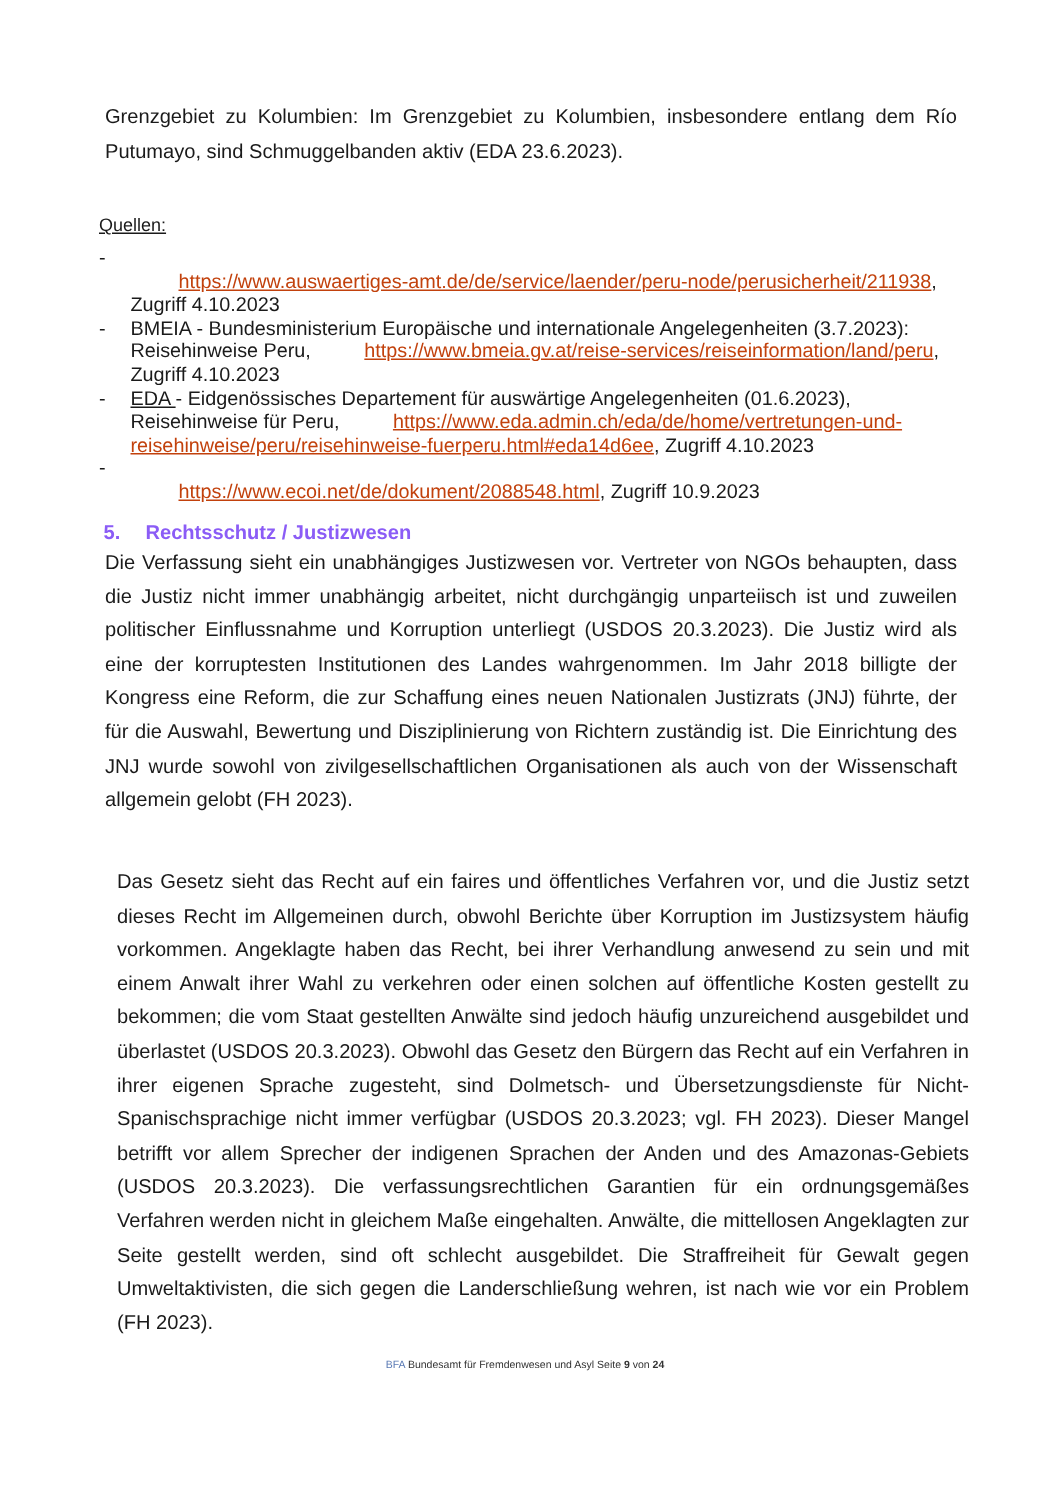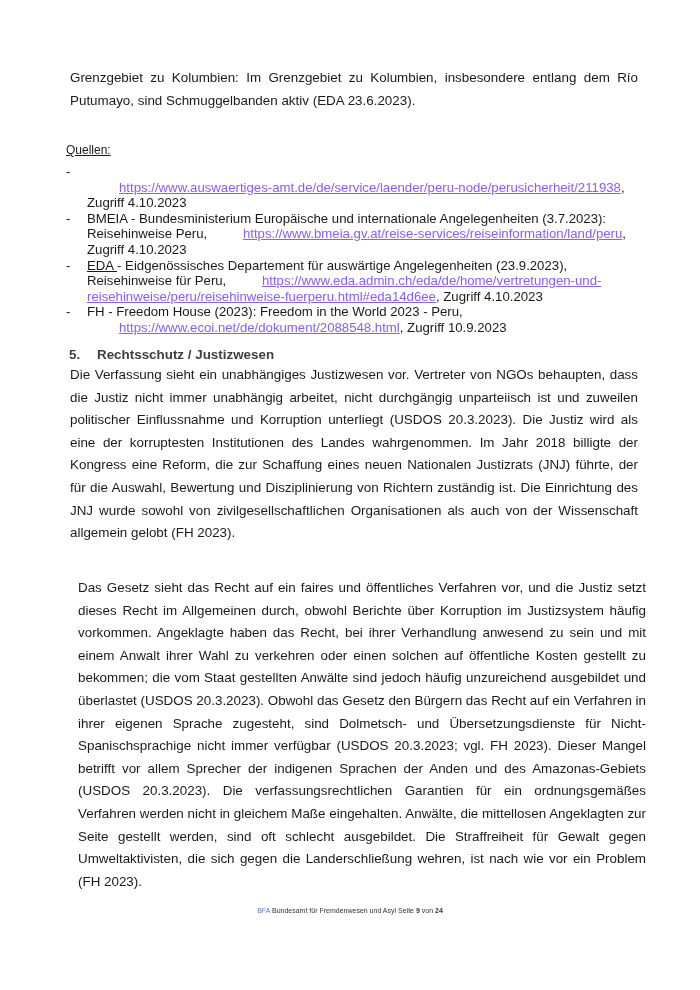--- a/index.html
+++ b/index.html
@@ -5,22 +5,22 @@
   html, body { margin: 0; padding: 0; background: #ffffff; }
   body { width: 700px; height: 990px; position: relative; overflow: hidden;
          font-family: "Liberation Sans", sans-serif; color: #1a1a1a; }
   .page { position: absolute; left: 66px; top: 0; width: 568px; }
   .p { font-size: 13.4px; line-height: 22.6px; text-align: justify; margin: 4px; }
   .p1 { position: absolute; top: 63px; left: 0; width: 568px; }
   .src-title { position: absolute; top: 143px; left: 0; font-size: 12px; text-decoration: underline; }
   .src-list { position: absolute; top: 164px; left: 0; width: 568px; margin: 0; padding: 0; list-style: none; }
   .src-item { position: relative; padding-left: 21px; font-size: 13.2px; line-height: 15.6px; margin: 0; }
   .src-item .dash { position: absolute; left: 0; top: 0; }
-  a.link { color: #8b5cf6; text-decoration: underline; padding-left: 32px; }
-  .heading { position: absolute; top: 347px; left: 3px; font-size: 13.4px; font-weight: bold; color: #404040; }
+  a.link { color: #c2410c; text-decoration: underline; padding-left: 32px; }
+  .heading { position: absolute; top: 347px; left: 3px; font-size: 13.4px; font-weight: bold; color: #8b5cf6; }
   .heading .num { display: inline-block; width: 28px; }
   .p2 { position: absolute; top: 360px; left: 0; width: 568px; }
   .p3 { position: absolute; top: 573px; left: 8px; width: 568px; }
   .footer { position: absolute; top: 907px; left: 0; width: 700px; text-align: center; font-size: 7px; color: #333; }
   .footer .brand { color: #5b7bb5; }
   .footer b { font-weight: bold; }
   .underline { text-decoration: underline; }
 </style>
 </head>
 <body>
@@ -37,26 +37,26 @@
       <br>
       <a class="link">https://www.auswaertiges-amt.de/de/service/laender/peru-node/perusicherheit/211938</a><span>, Zugriff 4.10.2023</span>
     </li>
     <li class="src-item">
       <span class="dash">-</span>
       <span>BMEIA - Bundesministerium Europäische und internationale Angelegenheiten (3.7.2023): Reisehinweise Peru,</span>
       <a class="link">https://www.bmeia.gv.at/reise-services/reiseinformation/land/peru</a><span>, Zugriff 4.10.2023</span>
     </li>
     <li class="src-item">
       <span class="dash">-</span>
-      <span class="underline">EDA </span><span>- Eidgenössisches Departement für auswärtige Angelegenheiten (23.9.2023), Reisehinweise für Peru,</span>
+      <span class="underline">EDA </span><span>- Eidgenössisches Departement für auswärtige Angelegenheiten (01.6.2023), Reisehinweise für Peru,</span>
       <a class="link">https://www.eda.admin.ch/eda/de/home/vertretungen-und-reisehinweise/peru/reisehinweise-fuerperu.html#eda14d6ee</a><span>, Zugriff 4.10.2023</span>
     </li>
     <li class="src-item">
       <span class="dash">-</span>
-      <span>FH - Freedom House (2023): Freedom in the World 2023 - Peru,</span><br>
+      <br>
       <a class="link">https://www.ecoi.net/de/dokument/2088548.html</a><span>, Zugriff 10.9.2023</span>
     </li>
   </ul>
 
   <div class="heading">
     <span class="num">5.</span><span>Rechtsschutz / Justizwesen</span>
   </div>
 
   <p class="p p2">Die Verfassung sieht ein unabhängiges Justizwesen vor. Vertreter von NGOs behaupten, dass die Justiz nicht immer unabhängig arbeitet, nicht durchgängig unparteiisch ist und zuweilen politischer Einflussnahme und Korruption unterliegt (USDOS 20.3.2023). Die Justiz wird als eine der korruptesten Institutionen des Landes wahrgenommen. Im Jahr 2018 billigte der Kongress eine Reform, die zur Schaffung eines neuen Nationalen Justizrats (JNJ) führte, der für die Auswahl, Bewertung und Disziplinierung von Richtern zuständig ist. Die Einrichtung des JNJ wurde sowohl von zivilgesellschaftlichen Organisationen als auch von der Wissenschaft allgemein gelobt (FH 2023).</p>
 

